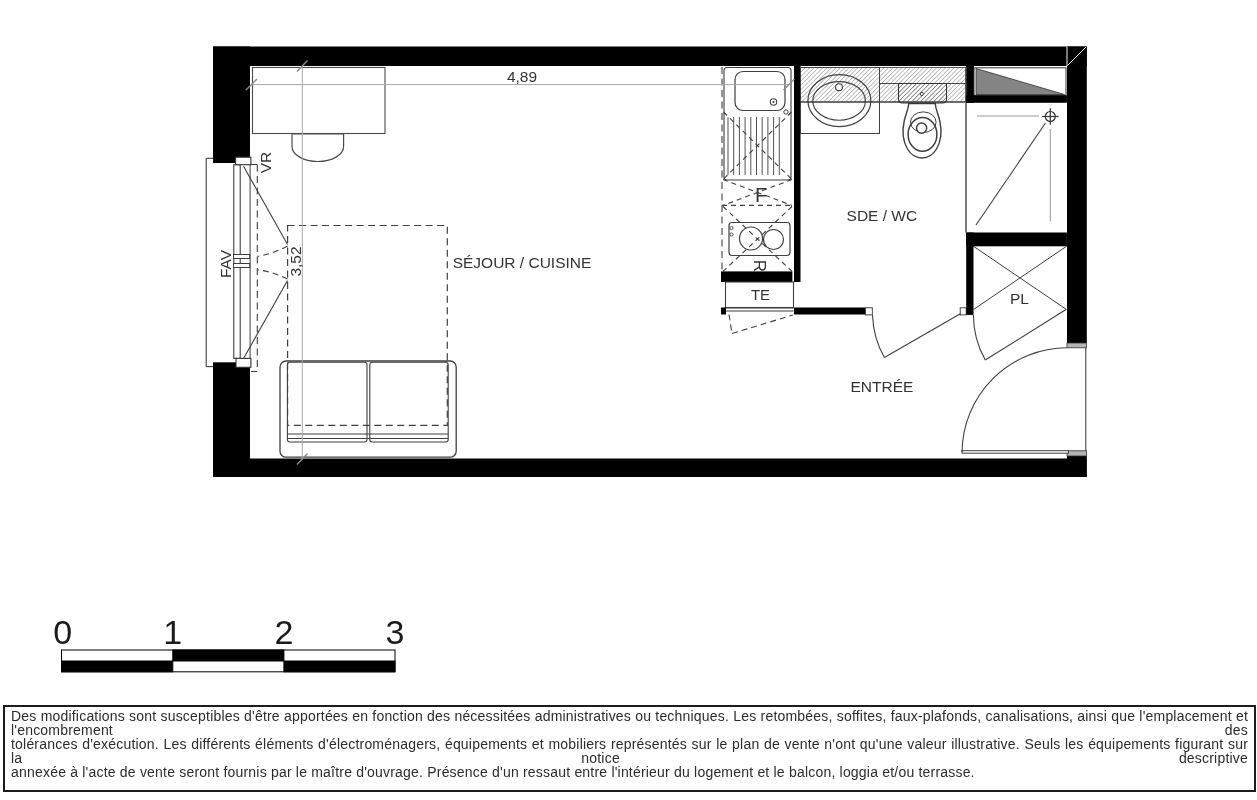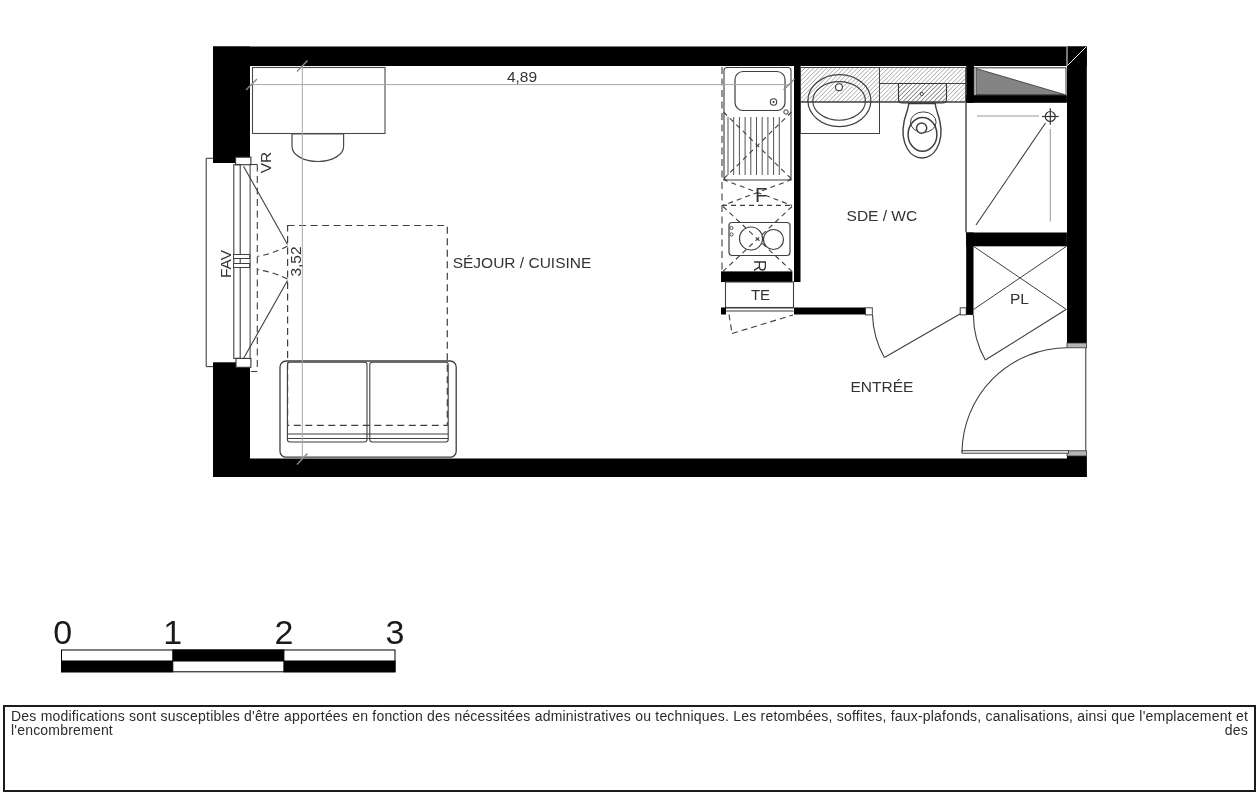--- a/index.html
+++ b/index.html
@@ -271,13 +271,15 @@
 <rect x="61.5" y="650" width="333.5" height="21.8" fill="#fff"></rect>
 <rect x="172.8" y="650" width="111.1" height="11" fill="#000"></rect>
 <rect x="61.5" y="661" width="111.3" height="10.8" fill="#000"></rect>
 <rect x="283.9" y="661" width="111.1" height="10.8" fill="#000"></rect>
 </g>
 </g>
 </svg>
 
 <div id="disc">
 <div class="j">Des modifications sont susceptibles d'être apportées en fonction des nécessitées administratives ou techniques. Les retombées, soffites, faux-plafonds, canalisations, ainsi que l'emplacement et l'encombrement des</div>
+<div class="j">tolérances d'exécution. Les différents éléments d'électroménagers, équipements et mobiliers représentés sur le plan de vente n'ont qu'une valeur illustrative. Seuls les équipements figurant sur la notice descriptive</div>
+<div>annexée à l'acte de vente seront fournis par le maître d'ouvrage. Présence d'un ressaut entre l'intérieur du logement et le balcon, loggia et/ou terrasse.</div>
 </div>
 
 </body></html>

